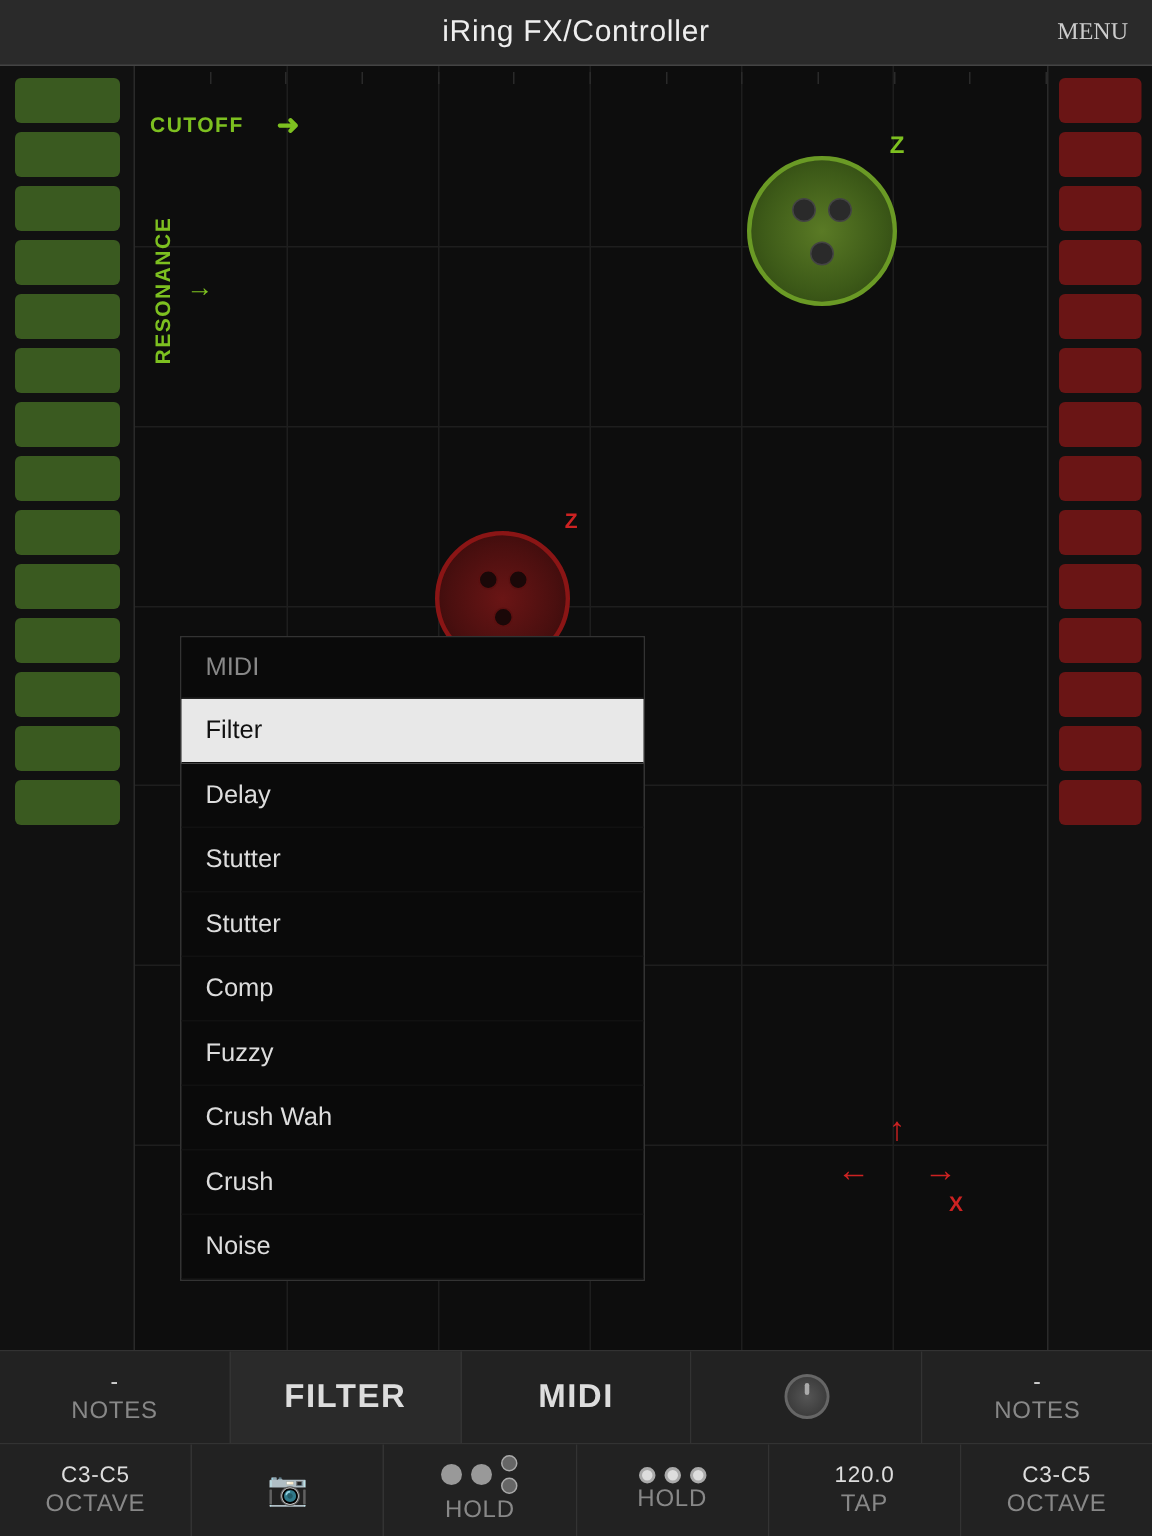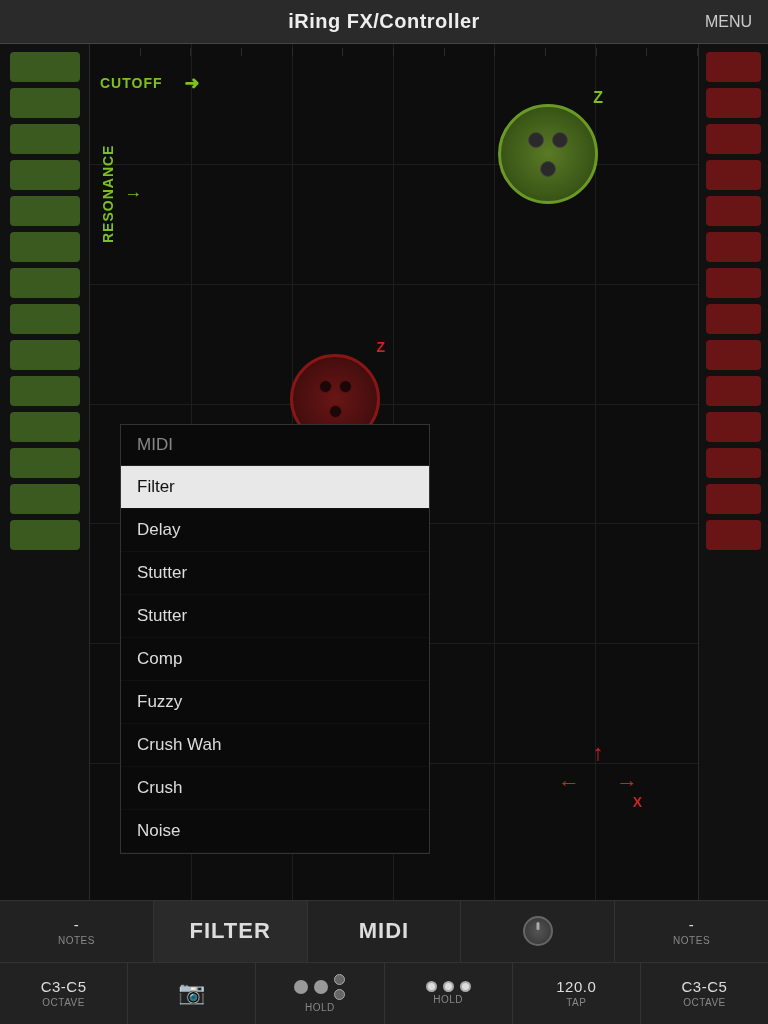--- a/index.html
+++ b/index.html
@@ -18,31 +18,32 @@
       height: 44px;
       background: #2a2a2a;
       display: flex;
       align-items: center;
       justify-content: center;
       position: relative;
       border-bottom: 1px solid #444;
     }
     .header-title {
       font-size: 20px;
-      font-weight: 700;
+      font-weight: 400;
       color: #eee;
       letter-spacing: 0.5px;
     }
     .header-menu {
       position: absolute;
       right: 16px;
       font-size: 16px;
       color: #ccc;
       cursor: pointer;
       font-weight: 400;
+      font-family: Liberation Serif, serif;
     }
 
     
     .main-area {
       display: flex;
       width: 100%;
       height: 856px; 
     }
 
     
@@ -331,21 +332,21 @@
     .footer-btn:last-child {
       border-right: none;
     }
     .footer-btn-main {
       font-size: 15px;
       font-weight: 500;
       color: #ddd;
       letter-spacing: 0.5px;
     }
     .footer-btn-sub {
-      font-size: 10px;
+      font-size: 16px;
       color: #888;
       letter-spacing: 0.5px;
       text-transform: uppercase;
     }
     .footer-btn-large {
       font-size: 22px;
       font-weight: 600;
       color: #ddd;
       letter-spacing: 1px;
     }

